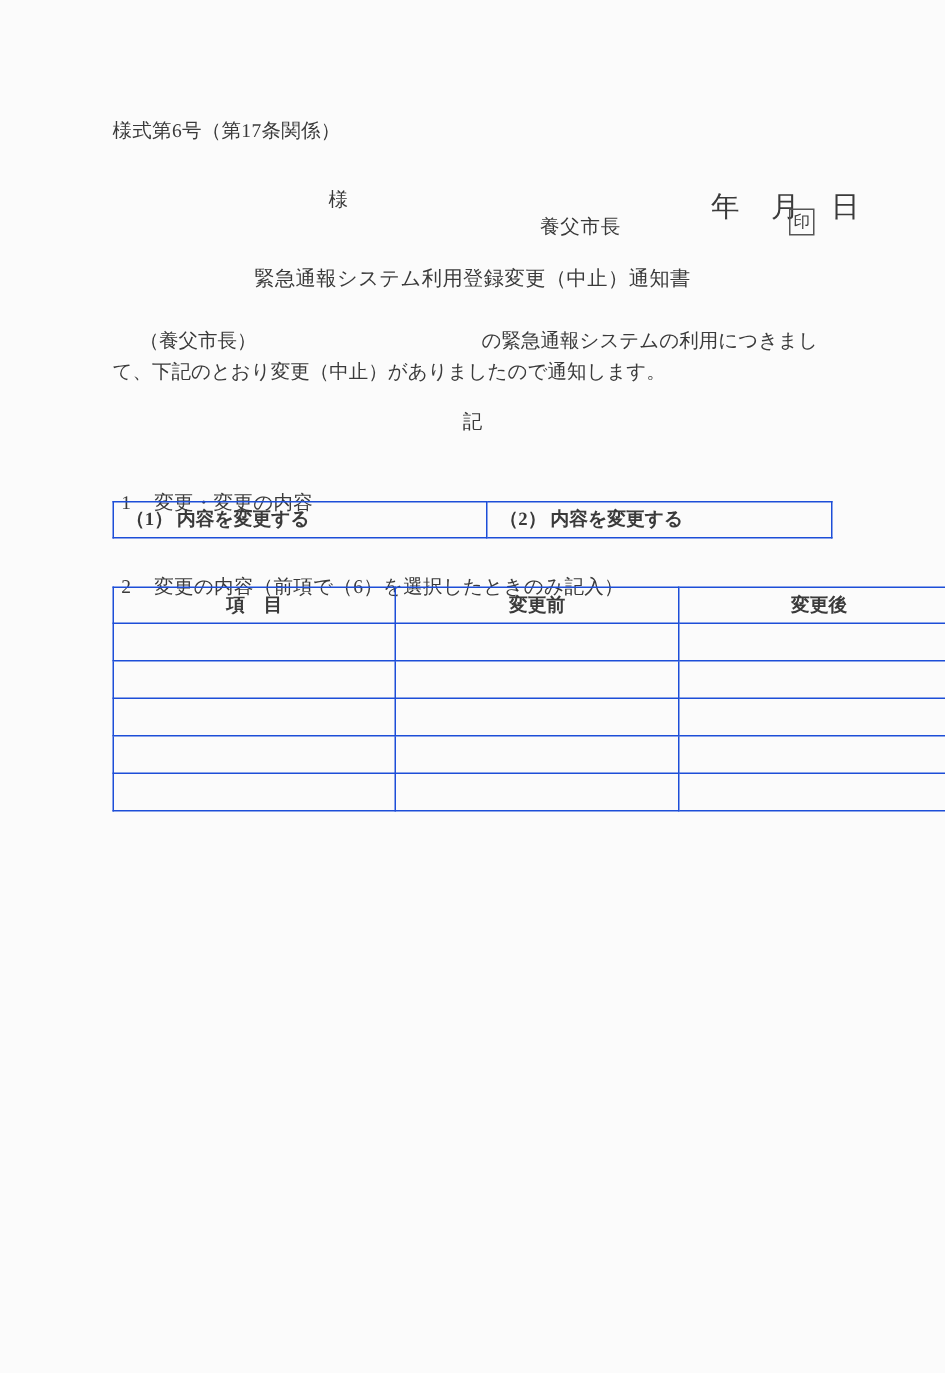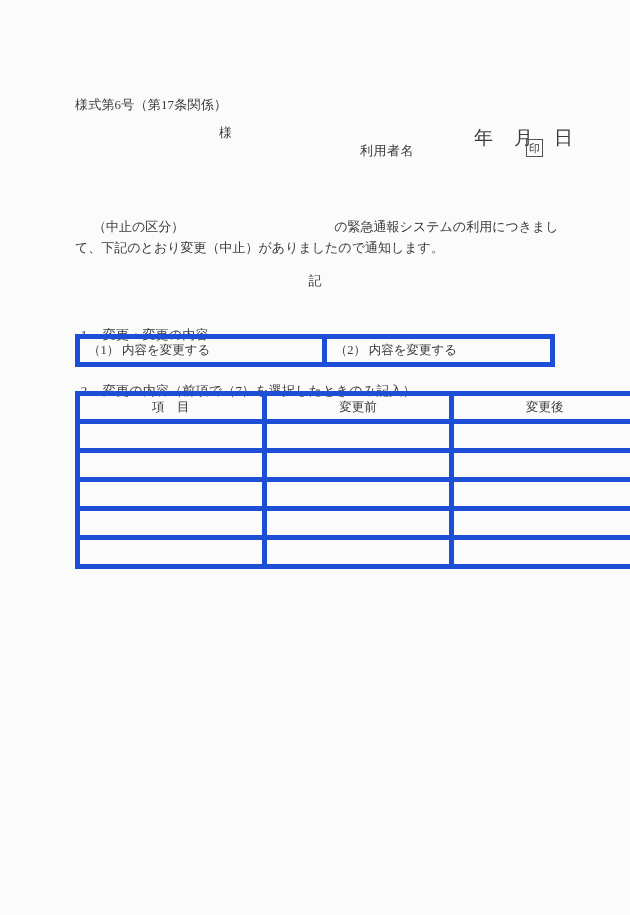--- a/index.html
+++ b/index.html
@@ -27,21 +27,20 @@
 
   
   .abs { position: absolute; white-space: pre; }
 
   
   .form-no {
     left: 75px;
     top: 78px;
     font-size: 13px;
     letter-spacing: 0.2px;
-    margin-top: 18px;
   }
 
   
   .date-line {
     left: 455px;
     top: 103px;
     font-size: 19px;
   }
   .date-line .dcell { display: inline-block; width: 40px; }
   .date-line .dcell.last { width: auto; }
@@ -115,22 +114,22 @@
   #sec2-head { left: 67px; top: 366px; }
 
   
   table {
     position: absolute;
     border-collapse: collapse;
     font-size: 12.5px;
     color: #3a3a3a;
   }
   table td, table th {
-    border: 5px solid #1d4ed8;
-    font-weight: normal;
+    border: 1px solid #1d4ed8;
+    font-weight: bold;
     padding: 0;
   }
 
   
   #choice-table {
     left: 75px;
     top: 334px;
     width: 480px;
   }
   #choice-table td {
@@ -165,45 +164,46 @@
 <div class="page">
 
   <div class="abs form-no">様式第6号（第17条関係）</div>
 
   <div class="abs date-line">
     <span class="dcell">年</span><span class="dcell">月</span><span class="dcell last">日</span>
   </div>
 
   <div class="abs addressee">様</div>
 
-  <div class="abs issuer">利用者名</div>
+  <div class="abs issuer">養父市長</div>
   <div class="seal-box">印</div>
 
+  <div class="abs doc-title">緊急通報システム利用登録変更（中止）通知書</div>
 
   <div class="abs body-par">
-    <span class="indent"></span><span>（中止の区分）</span><span class="userblank"></span><span>の緊急通報システムの利用につきまして、下記のとおり変更（中止）がありましたので通知します。</span>
+    <span class="indent"></span><span>（養父市長）</span><span class="userblank"></span><span>の緊急通報システムの利用につきまして、下記のとおり変更（中止）がありましたので通知します。</span>
   </div>
 
   <div class="abs ki">記</div>
 
   <div class="abs sec-head" id="sec1-head">
     <span class="num">1</span><span>変更・変更の内容</span>
   </div>
 
   <table id="choice-table">
     <tbody>
       <tr>
         <td class="c1"><span class="onum">（1）</span><span>内容を変更する</span></td>
         <td class="c2"><span class="onum">（2）</span><span>内容を変更する</span></td>
       </tr>
     </tbody>
   </table>
 
   <div class="abs sec-head" id="sec2-head">
-    <span class="num">2</span><span>変更の内容（前項で（7）を選択したときのみ記入）</span>
+    <span class="num">2</span><span>変更の内容（前項で（6）を選択したときのみ記入）</span>
   </div>
 
   <table id="change-table">
     <thead>
       <tr>
         <th class="col-item">項　目</th>
         <th class="col-before">変更前</th>
         <th class="col-after">変更後</th>
       </tr>
     </thead>

